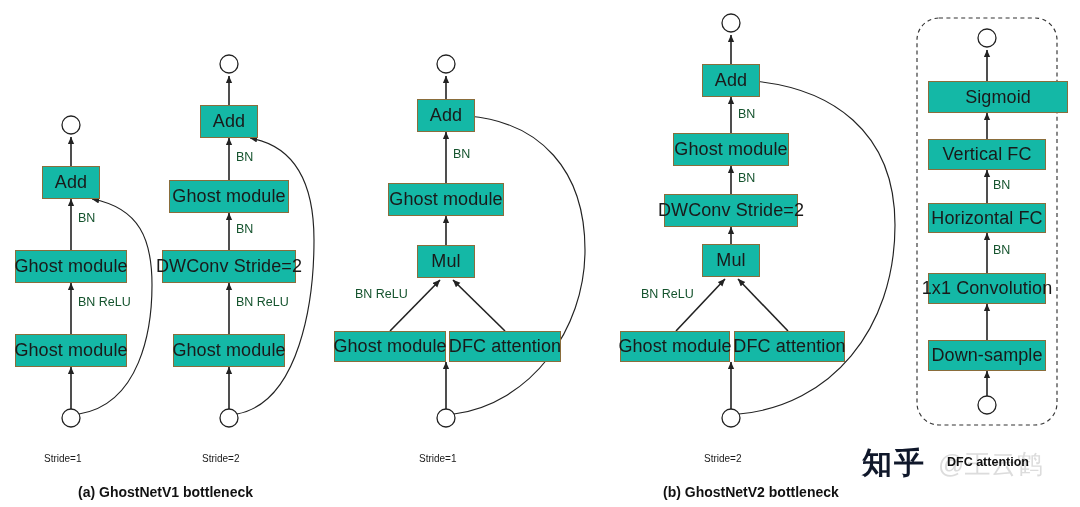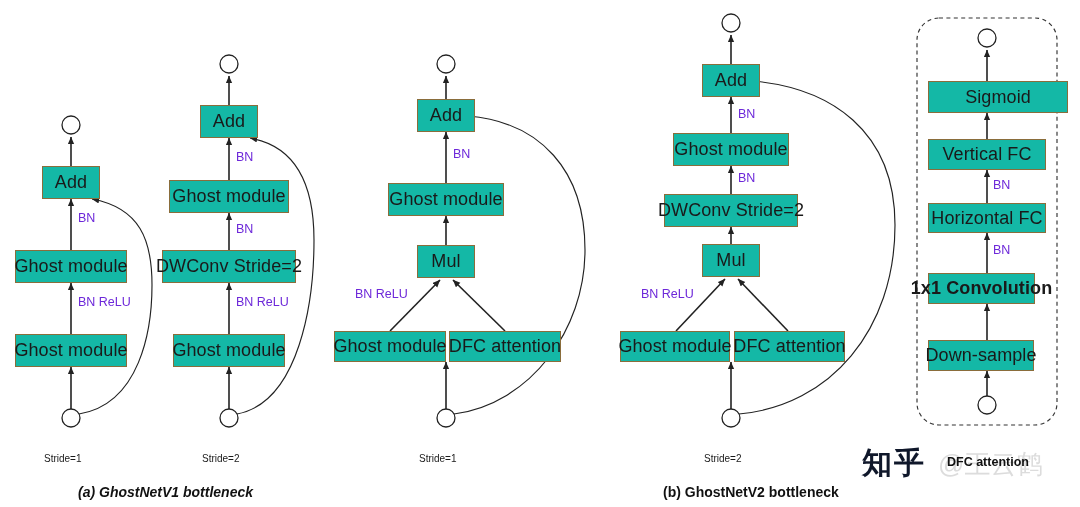--- a/index.html
+++ b/index.html
@@ -3,21 +3,21 @@
 <meta charset="utf-8">
 <style>
   html,body{margin:0;padding:0;background:#ffffff;}
   body{width:1080px;height:507px;overflow:hidden;
        font-family:"Liberation Sans","DejaVu Sans",sans-serif;}
   #canvas{position:relative;width:1080px;height:507px;background:#fff;}
   svg.layer{position:absolute;left:0;top:0;width:1080px;height:507px;}
   .nodebox{position:absolute;background:#14b8a6;border:1.3px solid #8a6d3b;
            box-sizing:border-box;display:flex;align-items:center;justify-content:center;
            color:#1a1a1a;font-size:18px;white-space:nowrap;letter-spacing:.1px;}
-  .edgelabel{position:absolute;color:#6d28d9;font-size:12.5px;white-space:nowrap;}
+  .edgelabel{position:absolute;color:#14532d;font-size:12.5px;white-space:nowrap;}
   .collabel{position:absolute;color:#1a1a1a;font-size:10px;white-space:nowrap;}
   .caption{position:absolute;color:#111;font-size:14px;font-weight:bold;white-space:nowrap;}
   .dfccap{position:absolute;color:#111;font-size:12.5px;font-weight:bold;white-space:nowrap;}
   .wm{position:absolute;color:#0f172a;font-size:30px;font-weight:bold;white-space:nowrap;
       letter-spacing:2px;user-select:none;}
   .wm2{position:absolute;color:#dcdcdc;font-size:26px;white-space:nowrap;user-select:none;}
 </style>
 </head>
 <body>
 
@@ -93,21 +93,21 @@
 
   <div class="nodebox" style="left:200px;top:105px;width:58px;height:33px;">Add</div>
   <div class="nodebox" style="left:169px;top:180px;width:120px;height:33px;">Ghost module</div>
   <div class="nodebox" style="left:162px;top:250px;width:134px;height:33px;">DWConv Stride=2</div>
   <div class="nodebox" style="left:173px;top:334px;width:112px;height:33px;">Ghost module</div>
   <div class="edgelabel" style="left:236px;top:150px;">BN</div>
   <div class="edgelabel" style="left:236px;top:222px;">BN</div>
   <div class="edgelabel" style="left:236px;top:295px;">BN ReLU</div>
   <div class="collabel" style="left:202px;top:453px;">Stride=2</div>
 
-  <div class="caption" style="left:78px;top:484px;font-style:italic;">(a) GhostNetV1 bottleneck</div>
+  <div class="caption" style="left:78px;top:484px;">(a) GhostNetV1 bottleneck</div>
 
   <div class="nodebox" style="left:417px;top:99px;width:58px;height:33px;">Add</div>
   <div class="nodebox" style="left:388px;top:183px;width:116px;height:33px;">Ghost module</div>
   <div class="nodebox" style="left:417px;top:245px;width:58px;height:33px;">Mul</div>
   <div class="nodebox" style="left:334px;top:331px;width:112px;height:31px;">Ghost module</div>
   <div class="nodebox" style="left:449px;top:331px;width:112px;height:31px;">DFC attention</div>
   <div class="edgelabel" style="left:453px;top:147px;">BN</div>
   <div class="edgelabel" style="left:355px;top:287px;">BN ReLU</div>
   <div class="collabel" style="left:419px;top:453px;">Stride=1</div>
 
@@ -120,19 +120,19 @@
   <div class="edgelabel" style="left:738px;top:107px;">BN</div>
   <div class="edgelabel" style="left:738px;top:171px;">BN</div>
   <div class="edgelabel" style="left:641px;top:287px;">BN ReLU</div>
   <div class="collabel" style="left:704px;top:453px;">Stride=2</div>
 
   <div class="caption" style="left:663px;top:484px;">(b) GhostNetV2 bottleneck</div>
 
   <div class="nodebox" style="left:928px;top:81px;width:140px;height:32px;">Sigmoid</div>
   <div class="nodebox" style="left:928px;top:203px;width:118px;height:30px;">Horizontal FC</div>
   <div class="nodebox" style="left:928px;top:139px;width:118px;height:31px;">Vertical FC</div>
-  <div class="nodebox" style="left:928px;top:273px;width:107px;height:31px;font-weight:bold;">1x1 Convolution</div>
-  <div class="nodebox" style="left:928px;top:340px;width:106px;height:31px;">Down-sample</div>
+  <div class="nodebox" style="left:928px;top:273px;width:118px;height:31px;">1x1 Convolution</div>
+  <div class="nodebox" style="left:928px;top:340px;width:118px;height:31px;">Down-sample</div>
   <div class="edgelabel" style="left:993px;top:178px;">BN</div>
   <div class="edgelabel" style="left:993px;top:243px;">BN</div>
   <div class="dfccap" style="left:947px;top:455px;">DFC attention</div>
 
 </div>
 
 </body></html>

